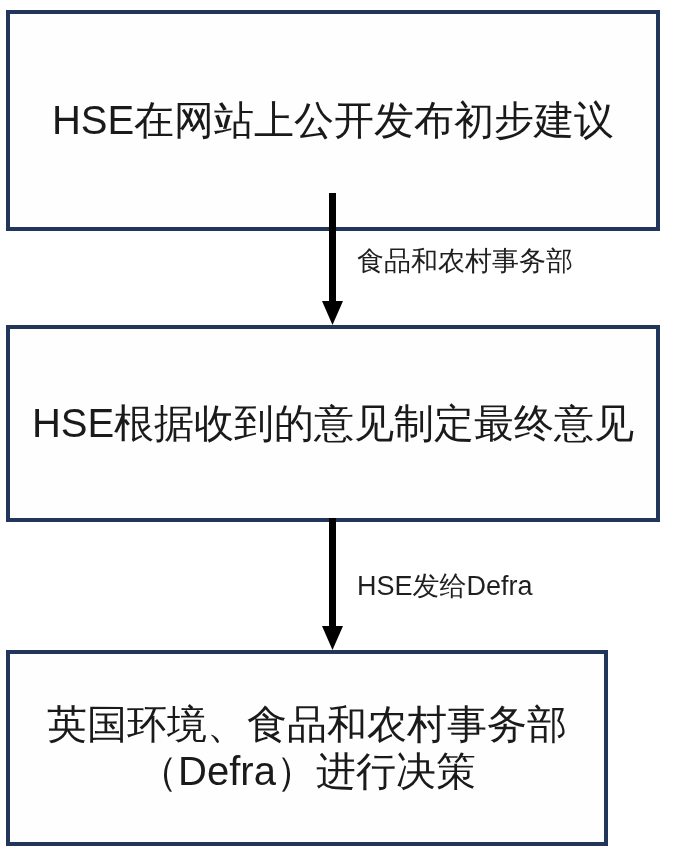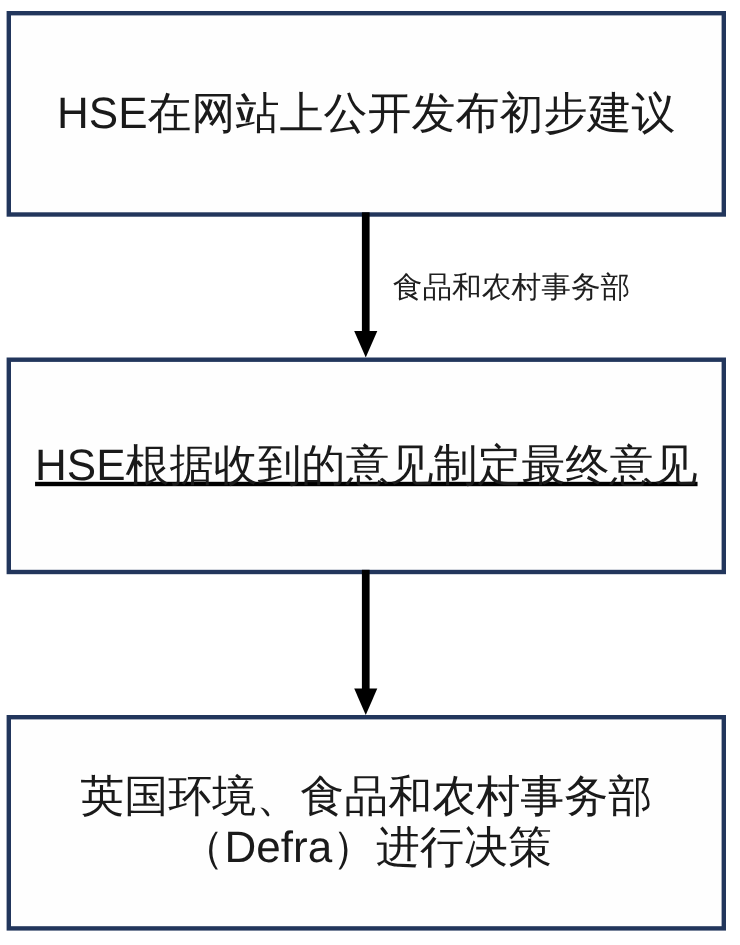--- a/index.html
+++ b/index.html
@@ -33,23 +33,23 @@
   .node-label {
     color: #1a1a1a;
     font-size: 40px;
     line-height: 1.18;
     letter-spacing: 0px;
     white-space: pre-line;
     padding: 0 10px;
     font-weight: 400;
   }
 
-  #node-1 { left: 6px;  top: 10px;  width: 654px; height: 187px; }
-  #node-2 { left: 6px;  top: 325px; width: 654px; height: 197px; text-decoration: underline; }
-  #node-3 { left: 6px;  top: 650px; width: 654px; height: 196px; }
+  #node-1 { left: 6px;  top: 10px;  width: 654px; height: 221px; }
+  #node-2 { left: 6px;  top: 325px; width: 654px; height: 197px; }
+  #node-3 { left: 6px;  top: 650px; width: 602px; height: 196px; }
 
   
   .connector {
     position: absolute;
     left: 0;
     width: 673px;
   }
   .connector svg {
     display: block;
     overflow: visible;
@@ -88,19 +88,20 @@
   <div class="node" id="node-2">
     <span class="node-label">HSE根据收到的意见制定最终意见</span>
   </div>
 
   <div class="connector" id="connector-2">
     <svg width="673" height="136" viewBox="0 0 673 136" xmlns="http://www.w3.org/2000/svg">
       <rect x="329" y="0" width="7" height="110" fill="#000000"></rect>
       <polygon points="322,108 343,108 332.5,132" fill="#000000"></polygon>
     </svg>
   </div>
+  <div class="edge-label" id="edge-label-2">HSE发给Defra</div>
 
   <div class="node" id="node-3">
     <span class="node-label">英国环境、食品和农村事务部
 （Defra）进行决策</span>
   </div>
 
 </div>
 
 </body></html>

